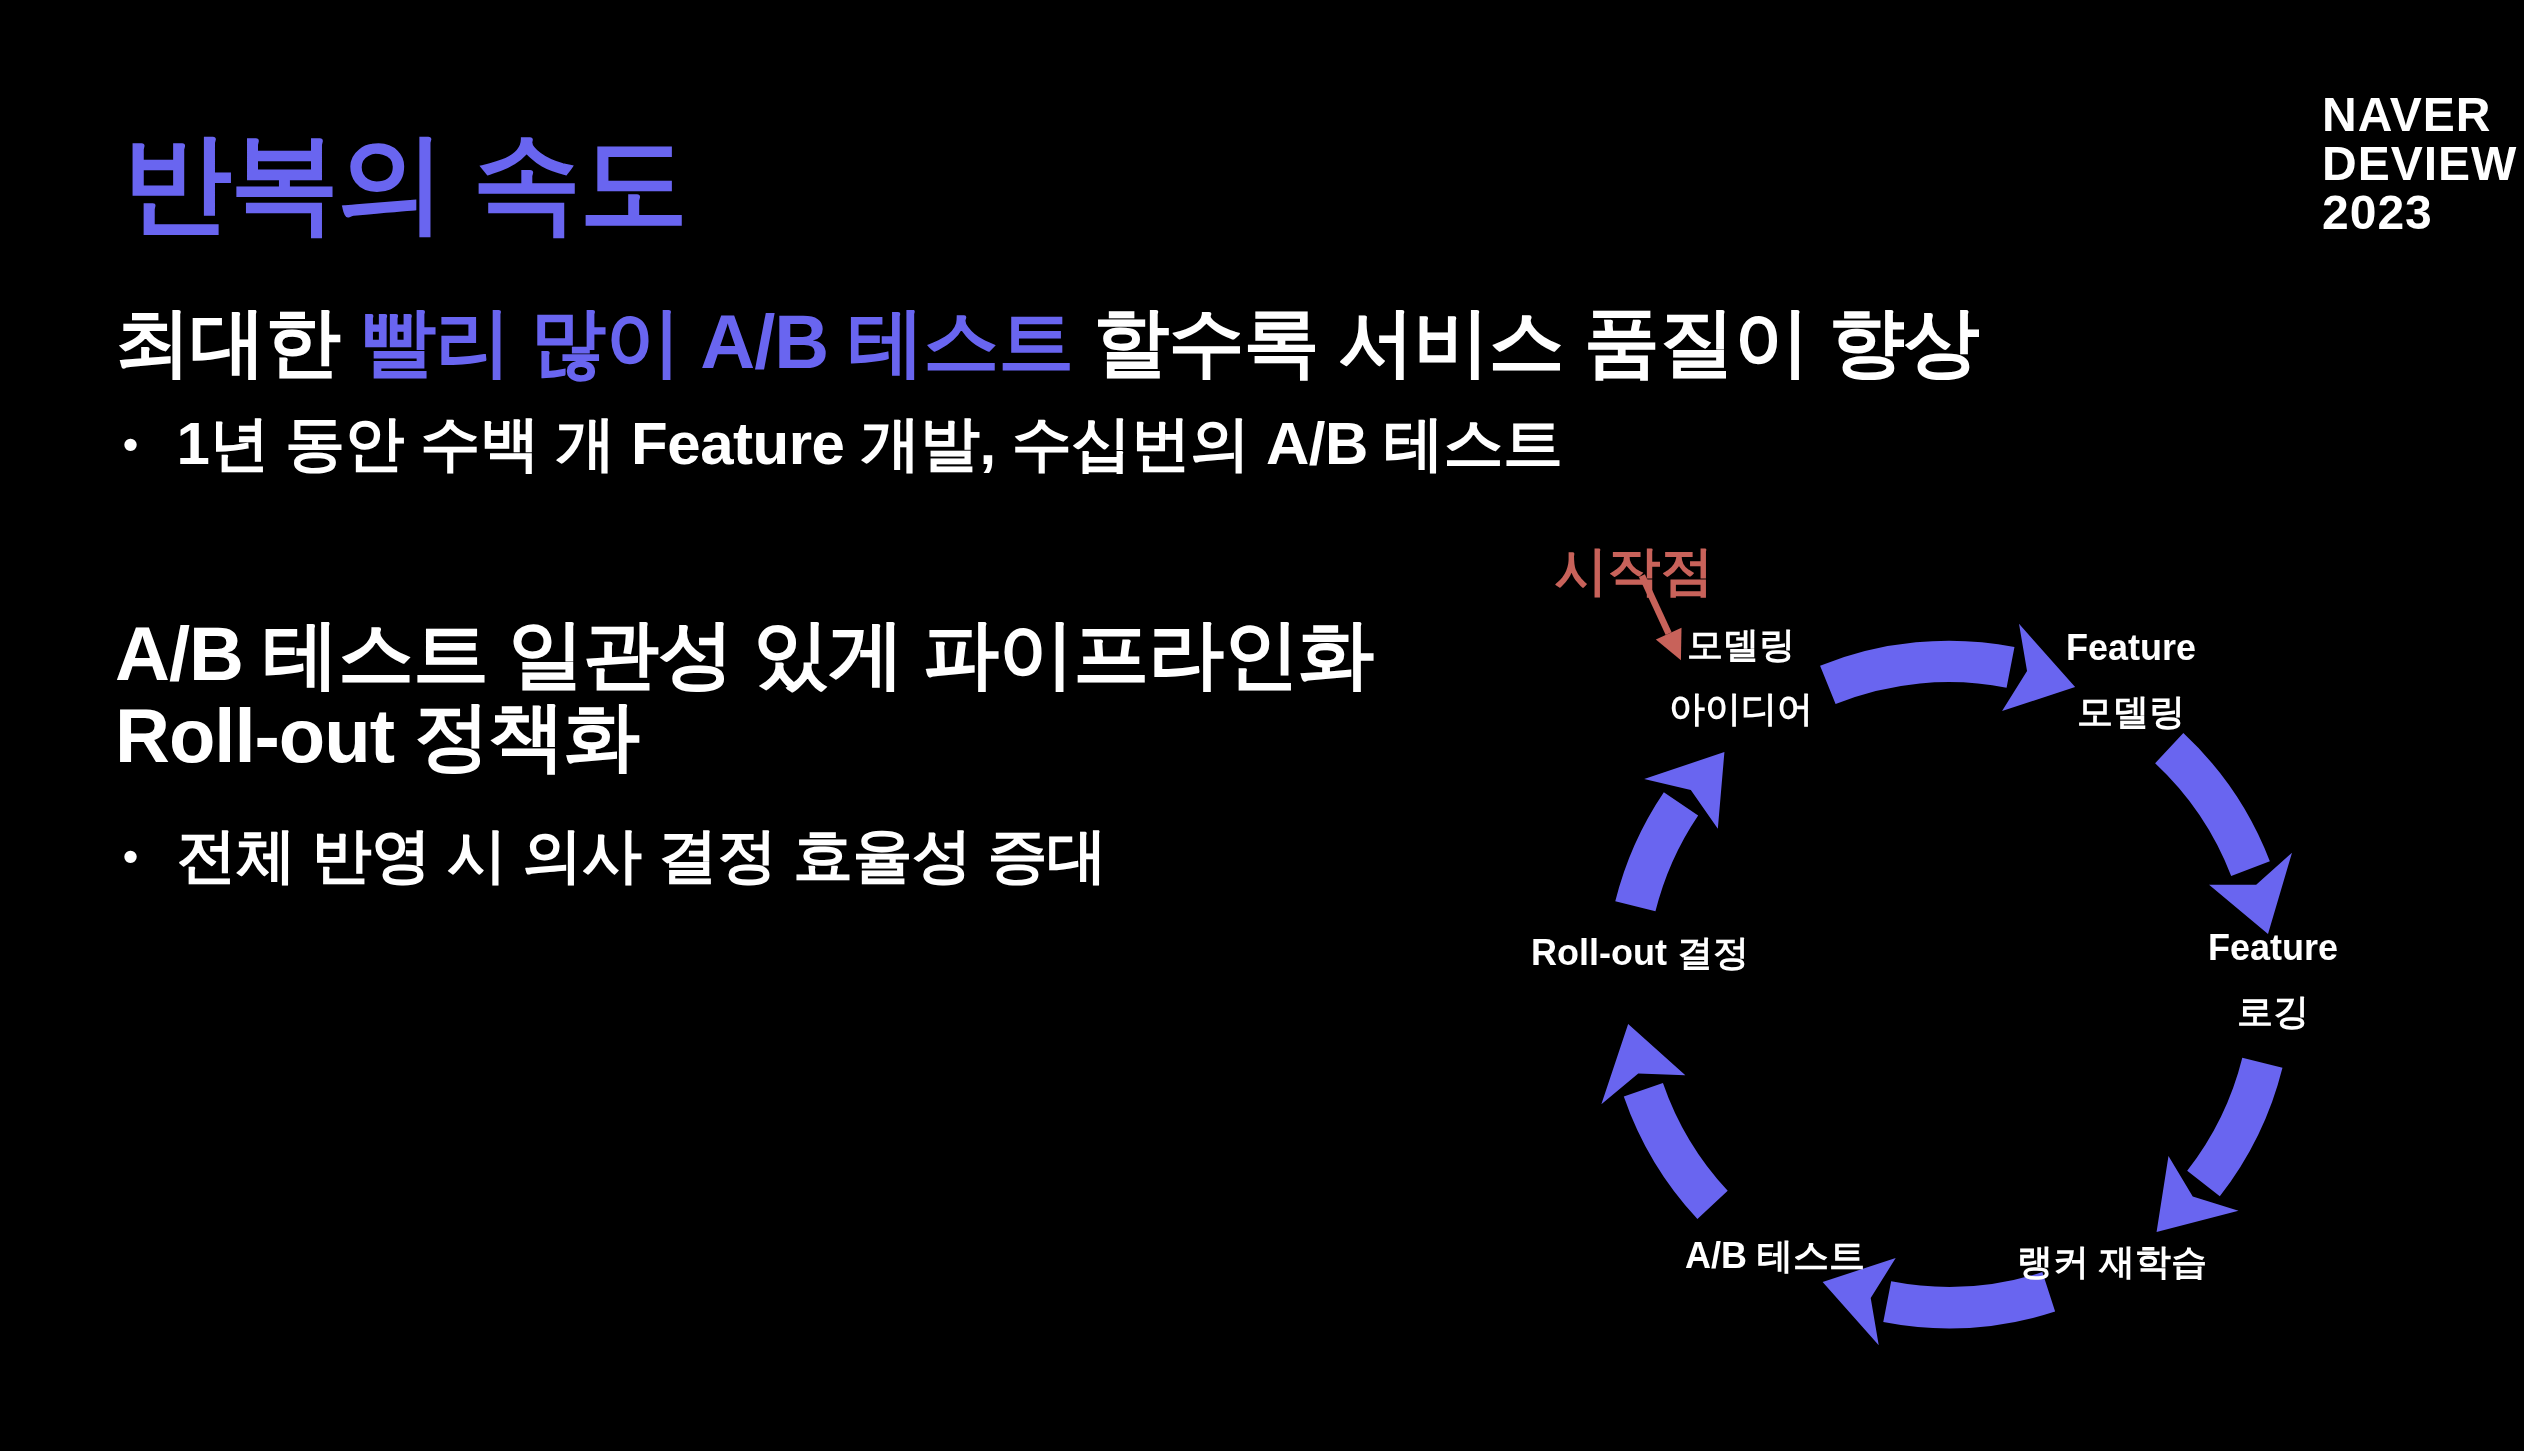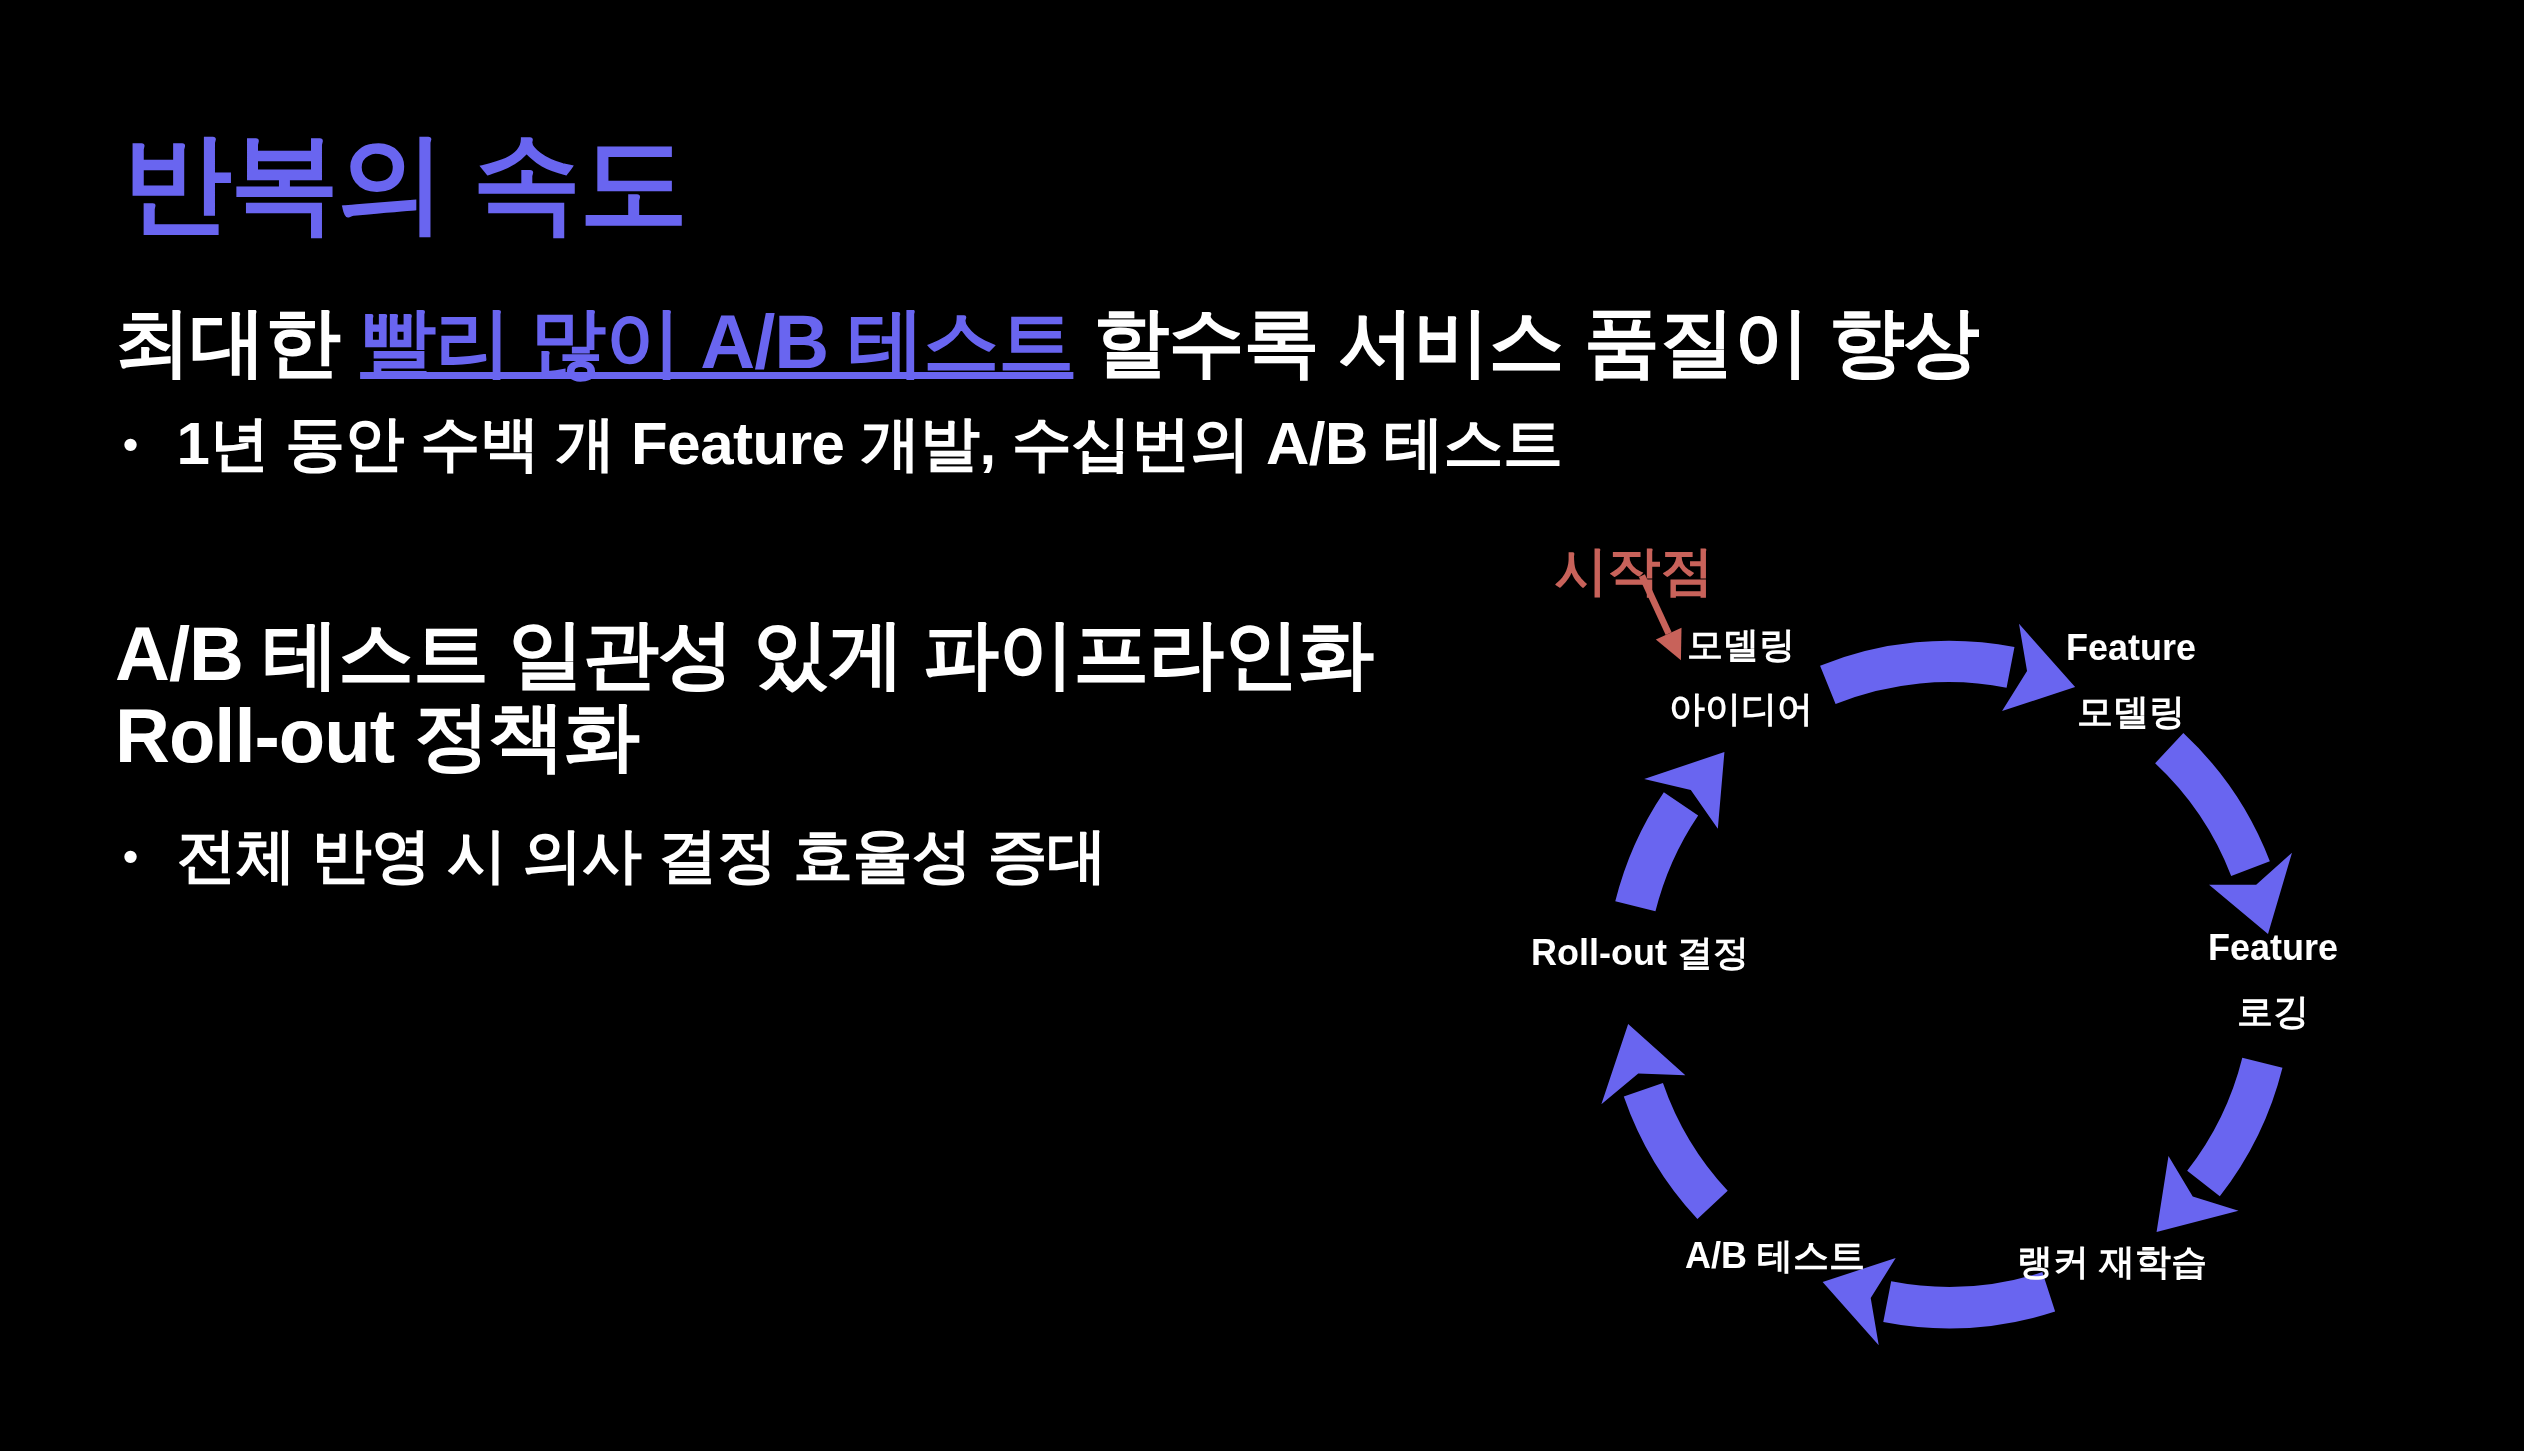--- a/index.html
+++ b/index.html
@@ -21,21 +21,21 @@
   .logo{
     position:absolute;left:2322px;top:90px;
     font-size:48px;line-height:49px;font-weight:700;
     letter-spacing:1px;color:var(--text,#fff);
   }
   .h1{
     position:absolute;left:115px;top:296px;
     font-size:76px;font-weight:700;letter-spacing:-1px;
     line-height:1.2;white-space:nowrap;color:var(--text,#fff);
   }
-  .accent{color:var(--accent,#6965f0);text-decoration:underline;}
+  .accent{color:var(--accent,#6965f0);}
   .h2{
     position:absolute;left:115px;
     font-size:76px;font-weight:700;letter-spacing:-1px;
     line-height:1.2;white-space:nowrap;color:var(--text,#fff);text-align:right;
   }
   .h2a{top:608px;}
   .h2b{top:690px;}
   .bullet{
     position:absolute;left:123px;
     display:flex;align-items:center;
@@ -67,20 +67,25 @@
   .n5{left:1775px;top:1256px;}
   .n6{left:1640px;top:953px;}
 </style>
 </head>
 <body>
 
 <div class="slide">
 
   <h1 class="title">반복의 속도</h1>
 
+  <div class="logo">
+    <div>NAVER</div>
+    <div>DEVIEW</div>
+    <div>2023</div>
+  </div>
 
   <div class="h1">
     <span>최대한 </span><span class="accent">빨리 많이 A/B 테스트</span><span> 할수록 서비스 품질이 향상</span>
   </div>
 
   <div class="bullet b1">
     <span class="dot">•</span>
     <span>1년 동안 수백 개 Feature 개발, 수십번의 A/B 테스트</span>
   </div>
 

